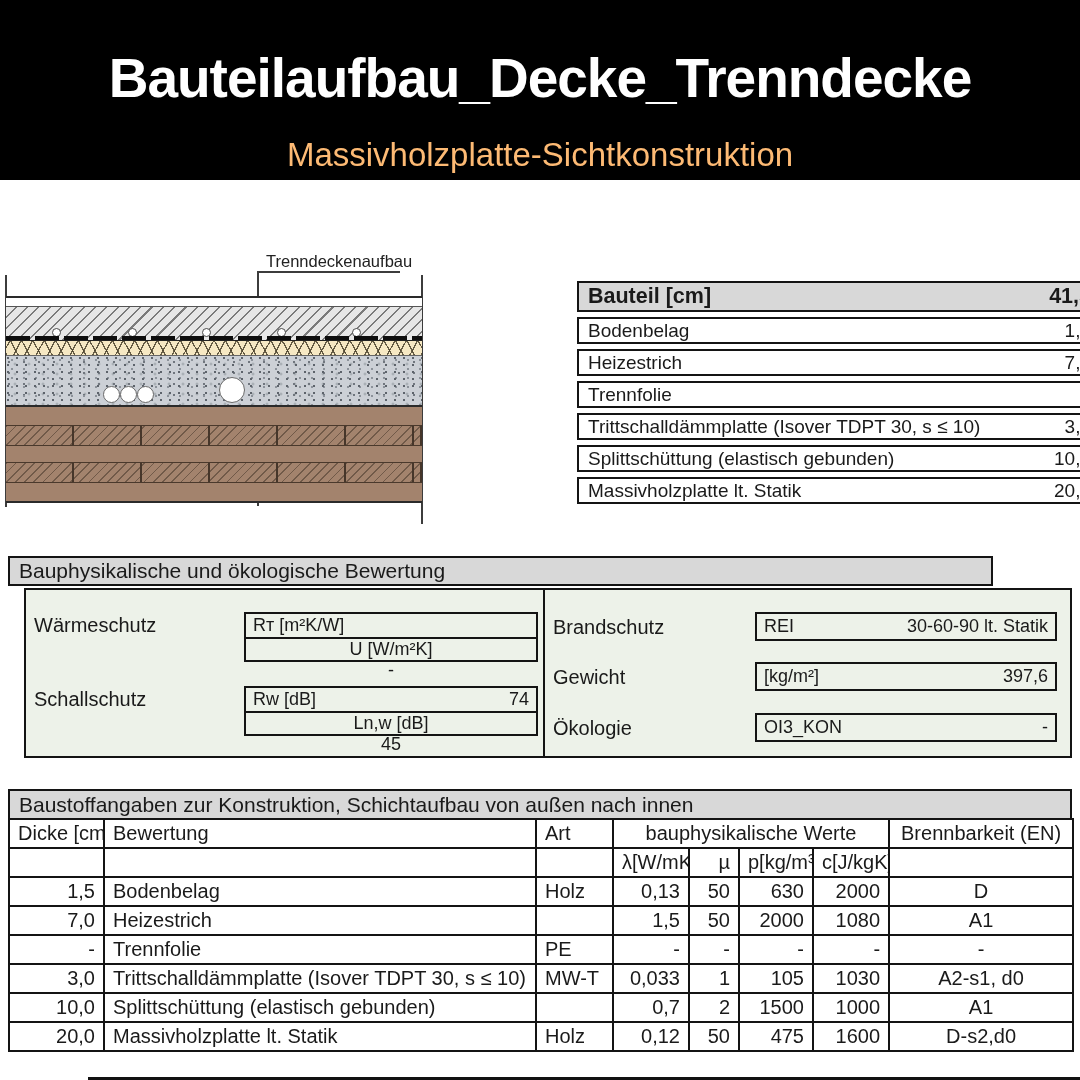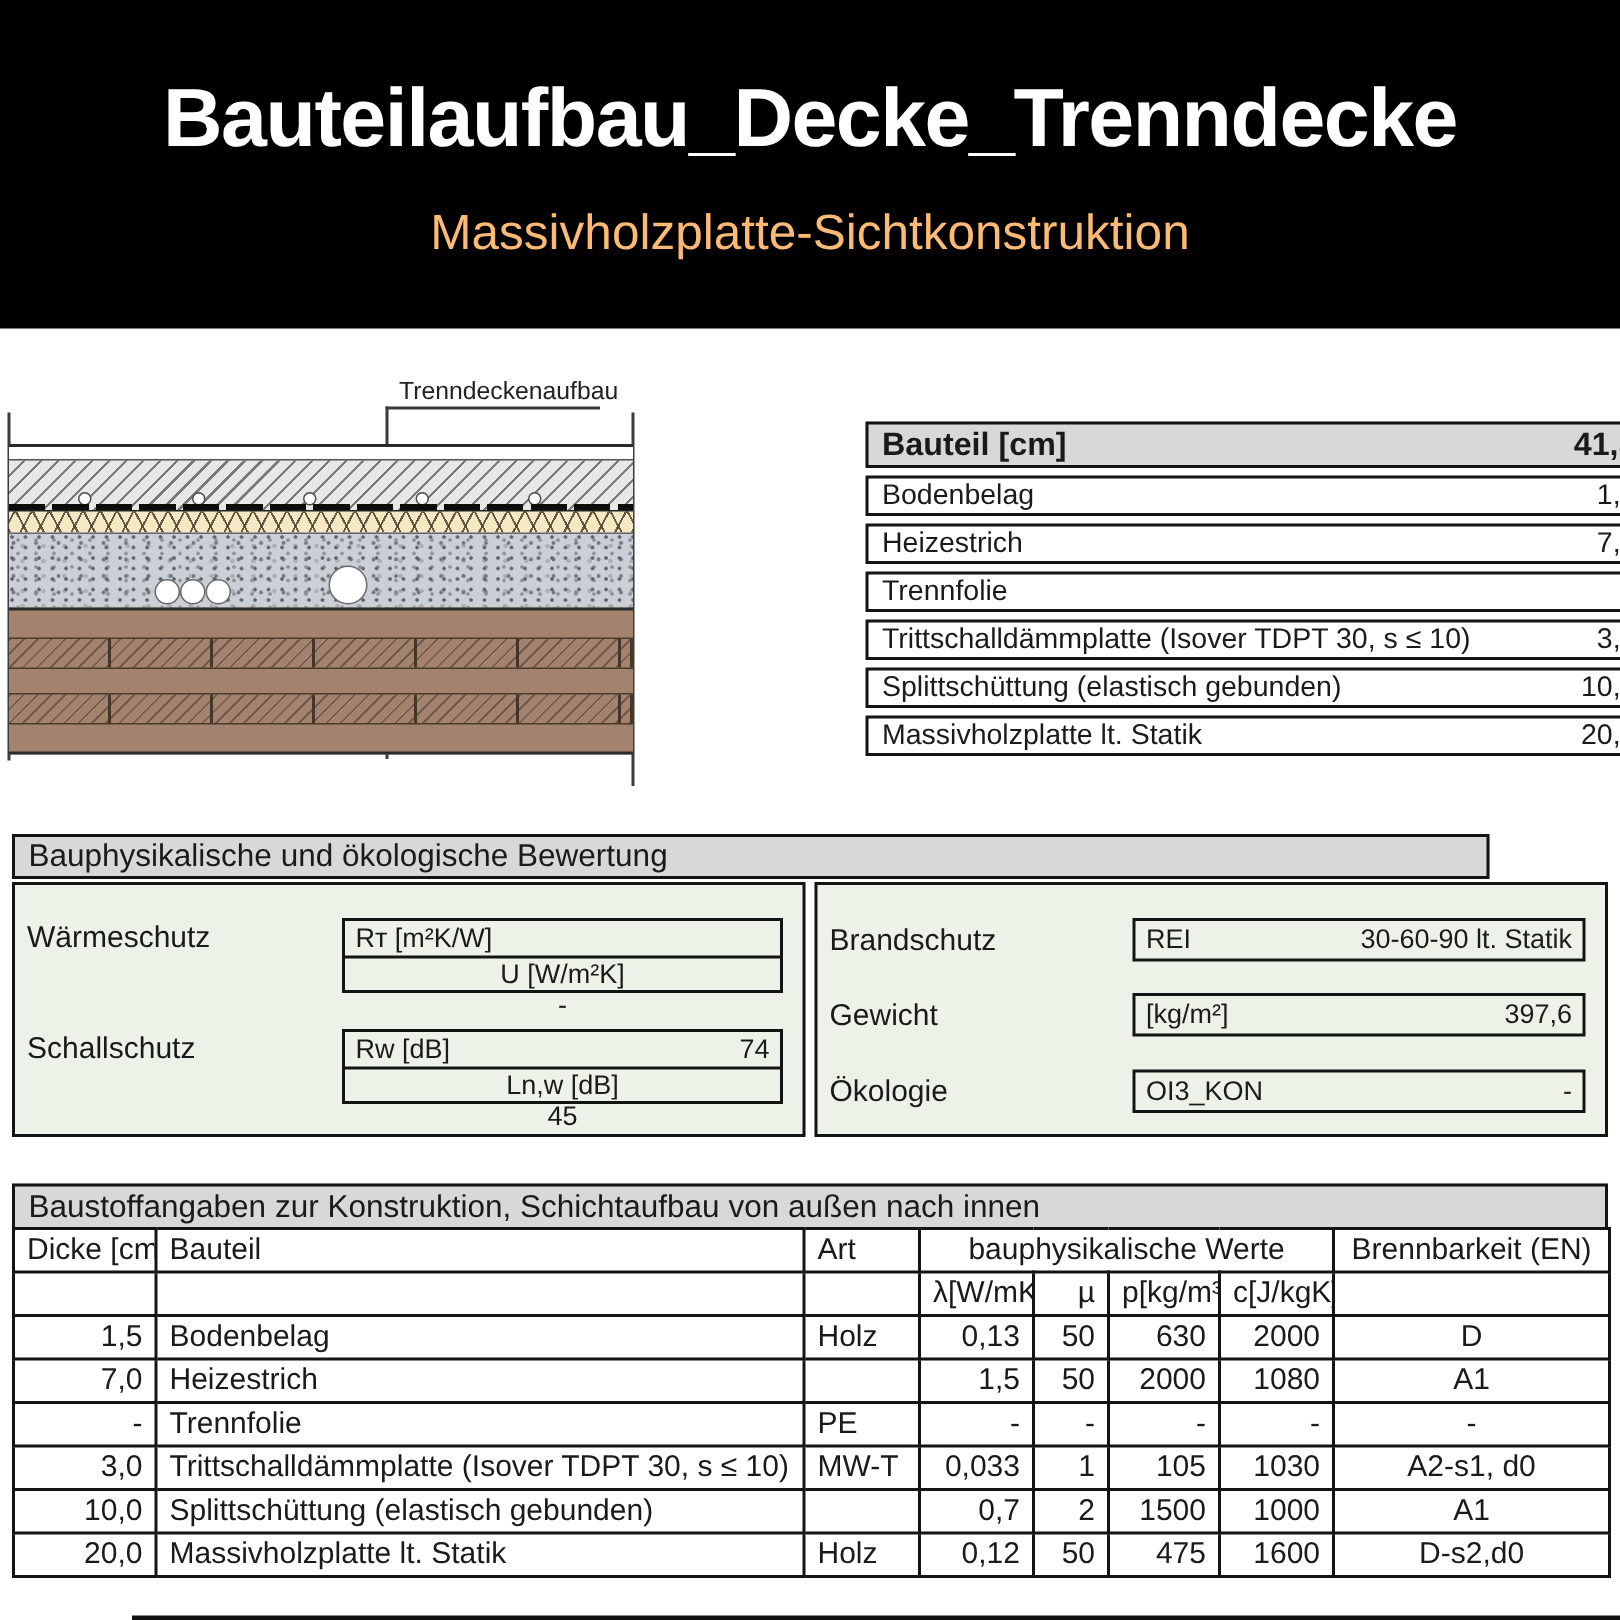--- a/index.html
+++ b/index.html
@@ -2,21 +2,21 @@
 <html><head>
 <meta charset="utf-8">
 <style>
   * { box-sizing: border-box; margin: 0; padding: 0; }
   html,body { width:1080px; height:1080px; }
   body { font-family:"Liberation Sans", sans-serif; background:#fff; color:#1a1a1a; overflow:hidden; }
   .page { position:relative; width:1080px; height:1080px; background:#fff; }
   .abs { position:absolute; }
 
   
-  .banner { left:0; top:0; width:1080px; height:219px; background:#000;padding-left:12px; }
+  .banner { left:0; top:0; width:1080px; height:180px; background:#000;padding-left:12px; }
   .banner-title { left:0; top:46px; width:1080px; text-align:center; color:#fff;
                   font-size:55px; font-weight:900; letter-spacing:-1px; }
   .banner-subtitle { left:0; top:136px; width:1080px; text-align:center; color:#fdba74;
                      font-size:33px; font-weight:400; }
 
   
   .dg-label { left:266px; top:252px; font-size:16.5px; color:#222; }
   .dg-underline { left:257px; top:271px; width:143px; height:2px; background:#3c3c3c; }
   .dg-midline { left:257px; top:271px; width:2px; height:235px; background:#3c3c3c; }
   .dg-leftline { left:5px; top:275px; width:2px; height:232px; background:#3c3c3c; }
@@ -64,21 +64,21 @@
                padding:0 9px; font-size:21.5px; font-weight:bold; }
   .bt-row { height:27px; margin-top:5px; background:#fff; border:2px solid #141414;
             display:flex; justify-content:space-between; align-items:center;
             padding:0 9px; font-size:19px; }
 
   
   .bw-header { left:8px; top:556px; width:985px; height:30px; background:#d8d8d8;
                border:2px solid #141414; display:flex; align-items:center;
                padding-left:9px; font-size:21px; }
   .bw-panel { top:588px; width:529px; height:170px; background:#edf2e9; border:2px solid #141414; }
-  .bw-panel.left { left:8px; } .bw-panel.right { left:543px; }
+  .bw-panel.left { left:24px; } .bw-panel.right { left:543px; }
   .bw-label { position:absolute; left:8px; font-size:20px; }
   .bw-box { position:absolute; border:2px solid #141414; background:#edf2e9; }
   .bw-boxrow { height:23px; display:flex; justify-content:space-between; align-items:center;
                padding:0 7px; font-size:18px; }
   .bw-boxrow + .bw-boxrow { border-top:2px solid #141414;flex-direction:column; }
   .bw-box.single .bw-boxrow { height:25px; }
 
   
   .bs-header { left:8px; top:789px; width:1064px; height:31px; background:#d8d8d8;
                border:2px solid #141414; display:flex; align-items:center;
@@ -226,21 +226,21 @@
         <col style="width:77px">
         <col style="width:76px">
       <col style="width:50px">
         <col style="width:74px">
         <col style="width:76px">
         <col style="width:184px">
     </colgroup>
     <thead>
       <tr>
         <th class="c-center">Dicke [cm]</th>
-        <th class="c-left">Bauteil</th>
+        <th class="c-left">Bewertung</th>
         <th class="c-left">Art</th>
         <th class="c-center c-pre" colspan="4">bauphysikalische  Werte</th>
         <th class="c-center">Brennbarkeit (EN)</th>
       </tr>
       <tr>
         <th></th>
         <th></th>
         <th></th>
         <th class="c-center">λ[W/mK]</th>
         <th class="c-right">µ</th>

